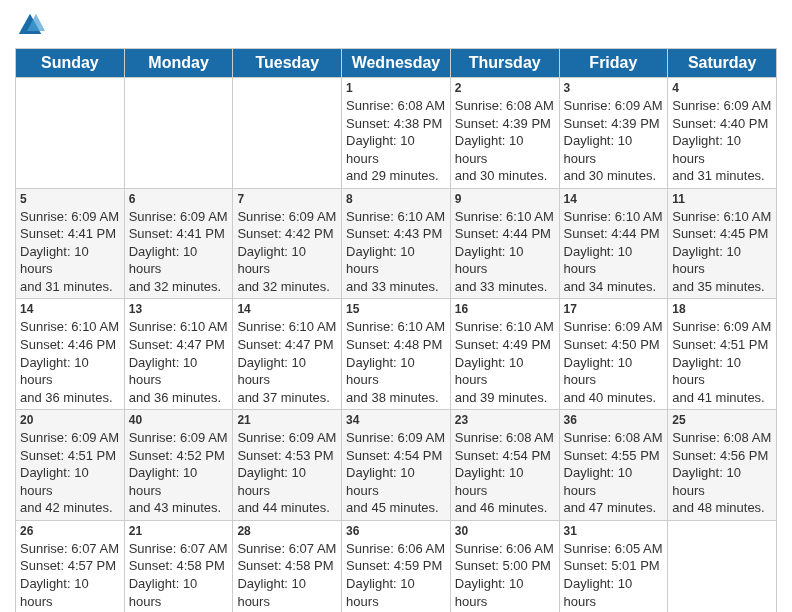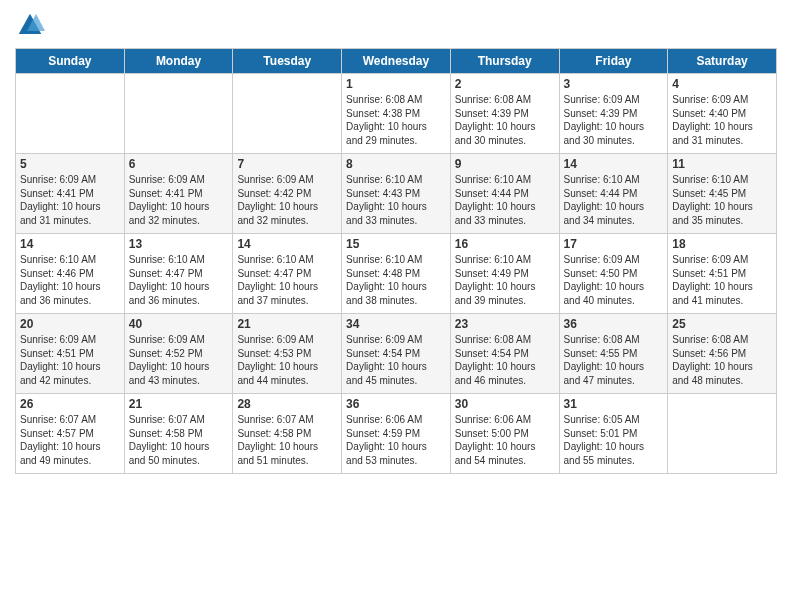--- a/index.html
+++ b/index.html
@@ -56,21 +56,21 @@
     }
     .calendar {
       width: 100%;
       border-collapse: collapse;
     }
     .calendar th {
       background: #1a6ca8;
       color: #fff;
       text-align: center;
       padding: 5px 4px;
-      font-size: 12px;
+      font-size: 16px;
       font-weight: bold;
       border: 1px solid #ccc;
     }
     .calendar td {
       border: 1px solid #ccc;
       vertical-align: top;
       padding: 3px 4px;
       width: calc(100% / 7);
       height: 80px;
       background: #fff;
@@ -78,21 +78,21 @@
     .calendar tr:nth-child(even) td {
       background: #f5f5f5;
     }
     .day-num {
       font-weight: bold;
       font-size: 12px;
       display: block;
       margin-bottom: 2px;
     }
     .day-info {
-      font-size: 10px;
+      font-size: 13px;
       color: #333;
       line-height: 1.35;
     }
     .empty {
       background: #fff !important;
     }
   </style>
 </head>
 <body>
 

